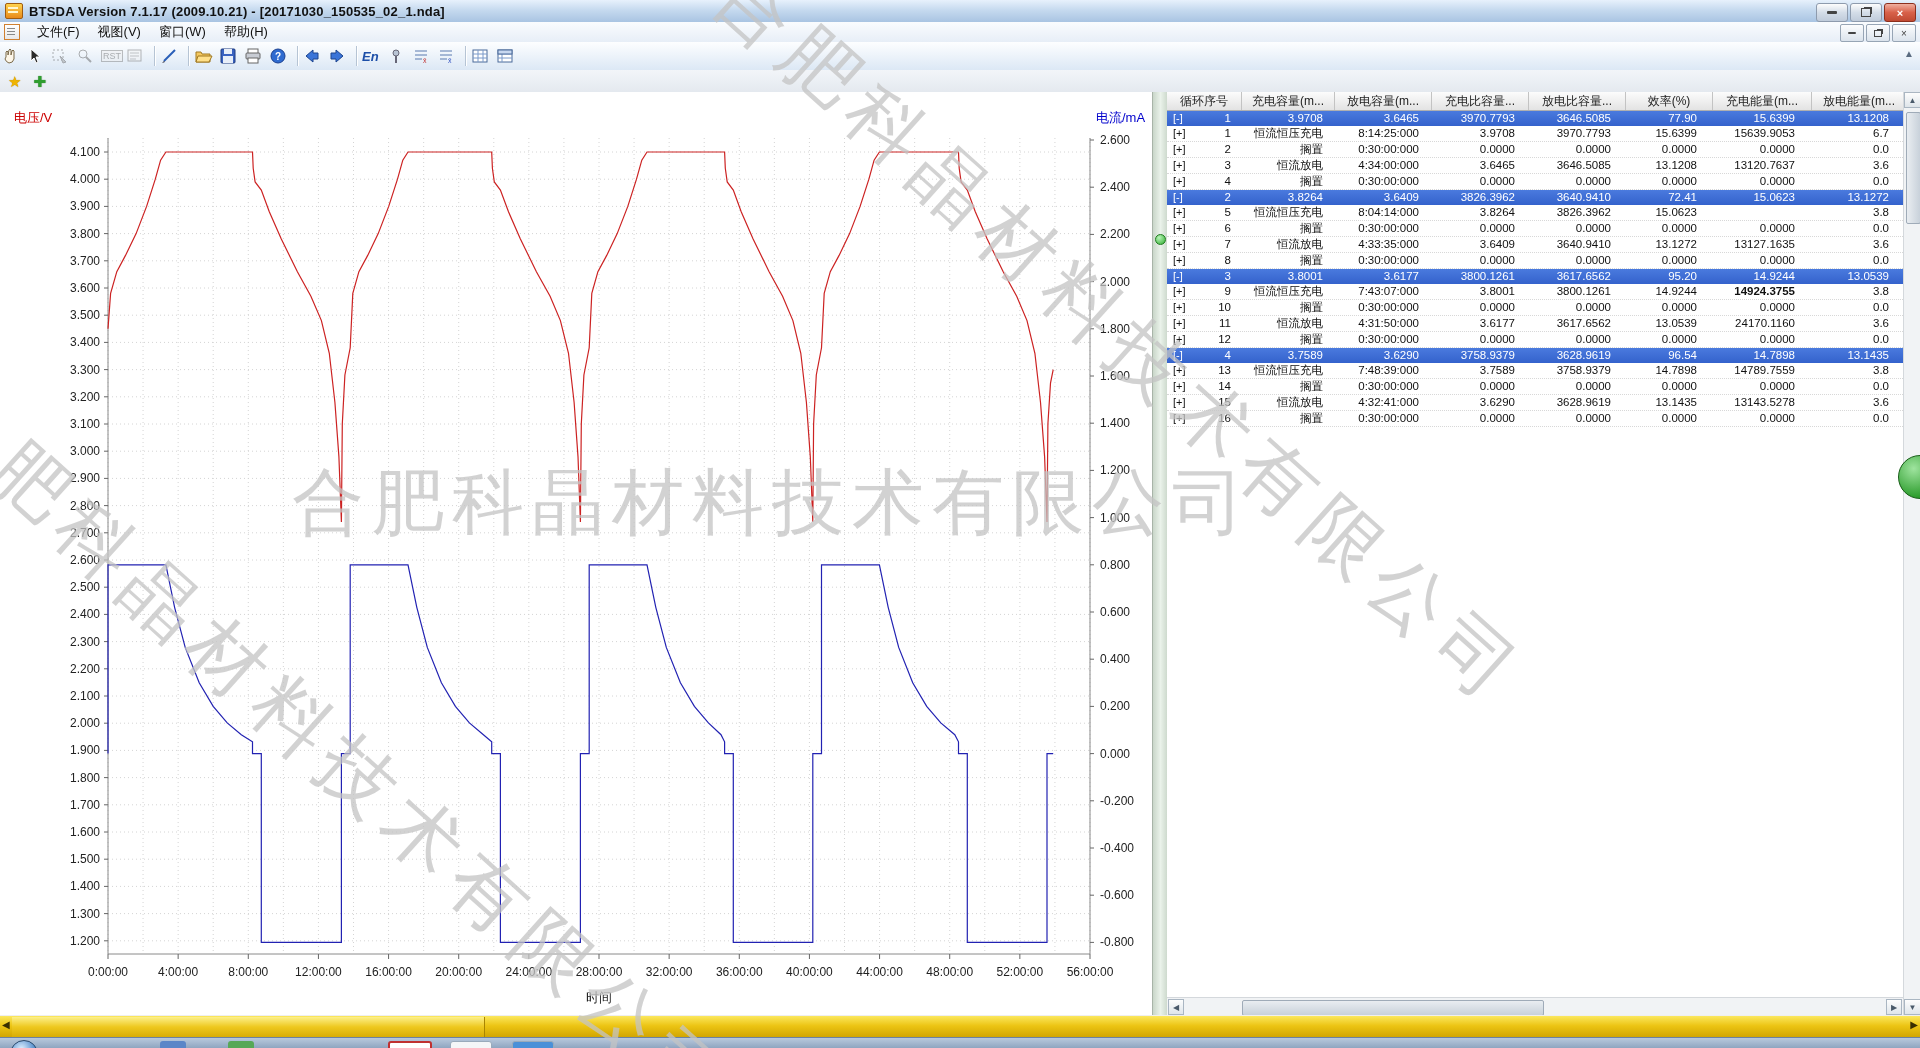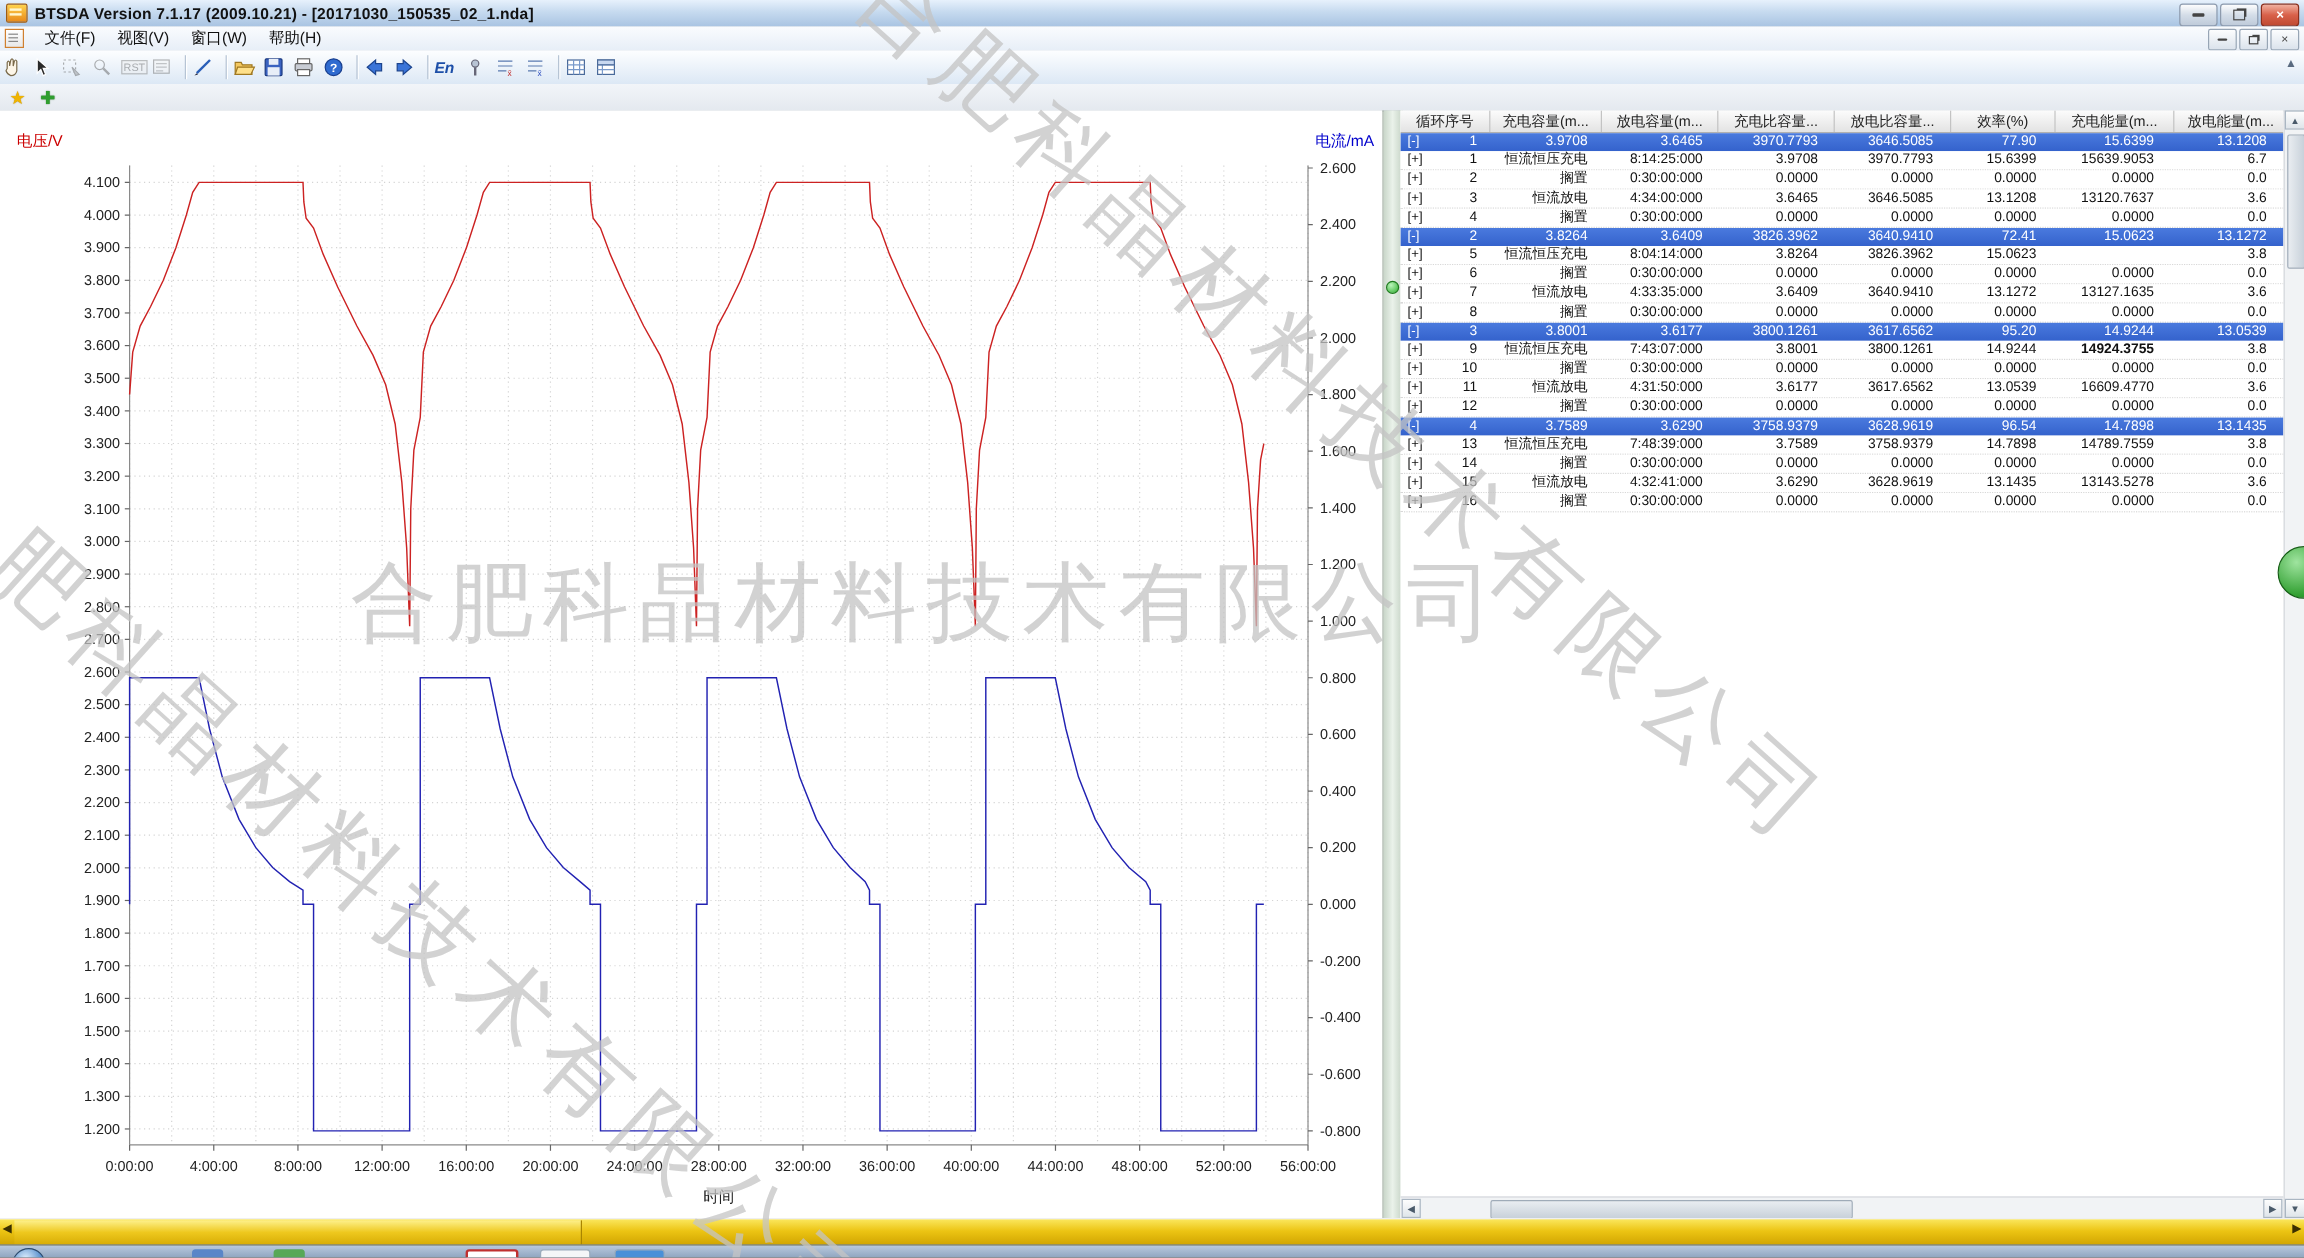--- a/index.html
+++ b/index.html
@@ -625,21 +625,21 @@
           <div class="tcell" style="width: 120px;">4110.8</div>
         </div>
         <div class="trow detail">
           <div class="tcell expand" style="width: 34px;">[+]</div>
           <div class="tcell" style="width: 40px;">11</div>
           <div class="tcell" style="width: 92px;">恒流放电</div>
           <div class="tcell" style="width: 96px;">4:31:50:000</div>
           <div class="tcell" style="width: 96px;">3.6177</div>
           <div class="tcell" style="width: 96px;">3617.6562</div>
           <div class="tcell" style="width: 86px;">13.0539</div>
-          <div class="tcell" style="width: 98px;">16609.4770</div>
+          <div class="tcell" style="width: 98px;">24170.1160</div>
           <div class="tcell" style="width: 94px;">3.6</div>
           <div class="tcell" style="width: 120px;">4021.5</div>
         </div>
         <div class="trow detail">
           <div class="tcell expand" style="width: 34px;">[+]</div>
           <div class="tcell" style="width: 40px;">12</div>
           <div class="tcell" style="width: 92px;">搁置</div>
           <div class="tcell" style="width: 96px;">0:30:00:000</div>
           <div class="tcell" style="width: 96px;">0.0000</div>
           <div class="tcell" style="width: 96px;">0.0000</div>

